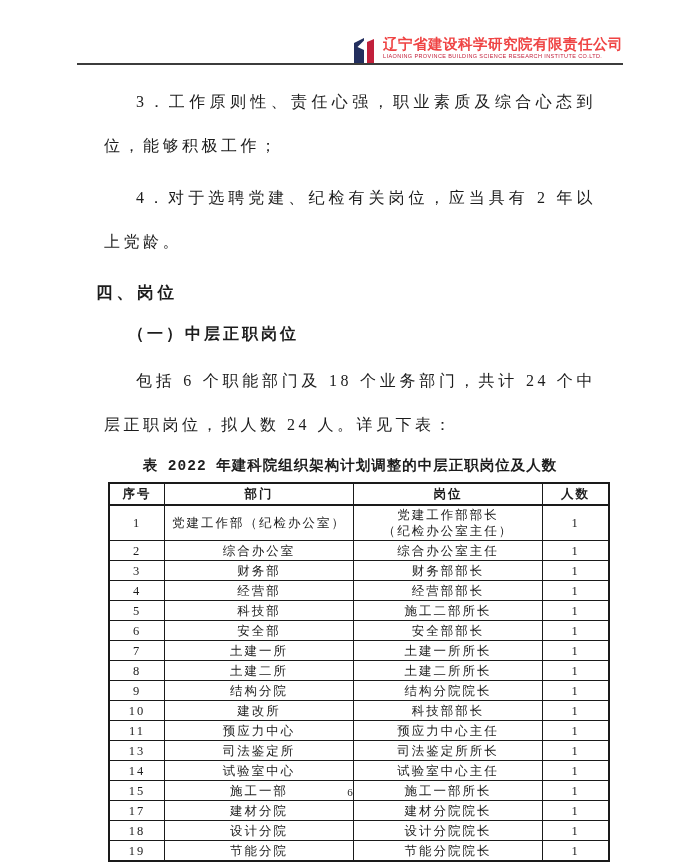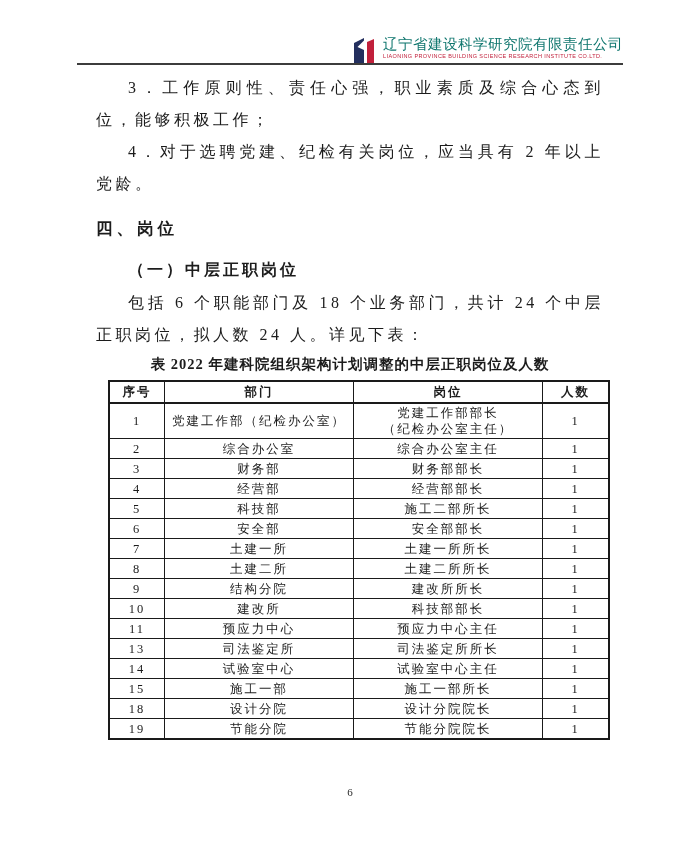--- a/index.html
+++ b/index.html
@@ -20,24 +20,24 @@
     top: 36px;
     right: 77px;
     display: flex;
     align-items: flex-start;
     gap: 5px;
   }
   .logo-mark { display: block; margin-top: 1px; }
   .logo-text { display: flex; flex-direction: column; }
   .logo-cn {
     font-family: "Liberation Sans", "DejaVu Sans", sans-serif;
-    font-weight: normal;
+    font-weight: bold;
     font-size: 14.5px;
     letter-spacing: 0.5px;
-    color: #0f766e;
+    color: #ef4444;
     line-height: 17px;
     white-space: nowrap;
   }
   .logo-en {
     font-family: "Liberation Sans", "DejaVu Sans", sans-serif;
     font-size: 5.5px;
     letter-spacing: 0.4px;
     color: #c1203b;
     line-height: 7px;
     white-space: nowrap;
@@ -52,23 +52,23 @@
   }
 
   
   .content {
     position: absolute;
     left: 96px;
     top: 72px;
     width: 508px;
   }
   .para {
-    margin: 0;
+    margin: 8px;
     font-size: 16px;
-    line-height: 32px;
+    line-height: 44px;
     letter-spacing: 3.5px;
     text-align: justify;
     text-indent: 2em;
   }
   .heading1 {
     margin: 11px 0 8px 0;
     font-family: "Liberation Sans", "DejaVu Sans", sans-serif;
     font-weight: bold;
     font-size: 16.5px;
     line-height: 34px;
@@ -78,21 +78,21 @@
     margin: 2px 0 0 0;
     font-family: "Liberation Sans", "DejaVu Sans", sans-serif;
     font-weight: bold;
     font-size: 16px;
     line-height: 34px;
     letter-spacing: 3px;
     text-indent: 2em;
   }
   .table-caption {
     margin: 2px 0 5px 0;
-    font-family: Liberation Serif, serif;
+    font-family: Liberation Mono, monospace;
     font-weight: bold;
     font-size: 14.5px;
     line-height: 22px;
     letter-spacing: 1px;
     text-align: center;
   }
 
   
   table.roster {
     margin-left: 12px;
@@ -217,21 +217,21 @@
           </tr>
           <tr>
             <td class="col-no">8</td>
             <td class="col-department">土建二所</td>
             <td class="col-position">土建二所所长</td>
             <td class="col-count">1</td>
           </tr>
           <tr>
             <td class="col-no">9</td>
             <td class="col-department">结构分院</td>
-            <td class="col-position">建改所所长</td>
+            <td class="col-position">结构分院院长</td>
             <td class="col-count">1</td>
           </tr>
           <tr>
             <td class="col-no">10</td>
             <td class="col-department">建改所</td>
             <td class="col-position">科技部部长</td>
             <td class="col-count">1</td>
           </tr>
           <tr>
             <td class="col-no">11</td>
@@ -251,20 +251,26 @@
             <td class="col-position">试验室中心主任</td>
             <td class="col-count">1</td>
           </tr>
           <tr>
             <td class="col-no">15</td>
             <td class="col-department">施工一部</td>
             <td class="col-position">施工一部所长</td>
             <td class="col-count">1</td>
           </tr>
           <tr>
+            <td class="col-no">17</td>
+            <td class="col-department">建材分院</td>
+            <td class="col-position">建材分院院长</td>
+            <td class="col-count">1</td>
+          </tr>
+          <tr>
             <td class="col-no">18</td>
             <td class="col-department">设计分院</td>
             <td class="col-position">设计分院院长</td>
             <td class="col-count">1</td>
           </tr>
           <tr>
             <td class="col-no">19</td>
             <td class="col-department">节能分院</td>
             <td class="col-position">节能分院院长</td>
             <td class="col-count">1</td>

